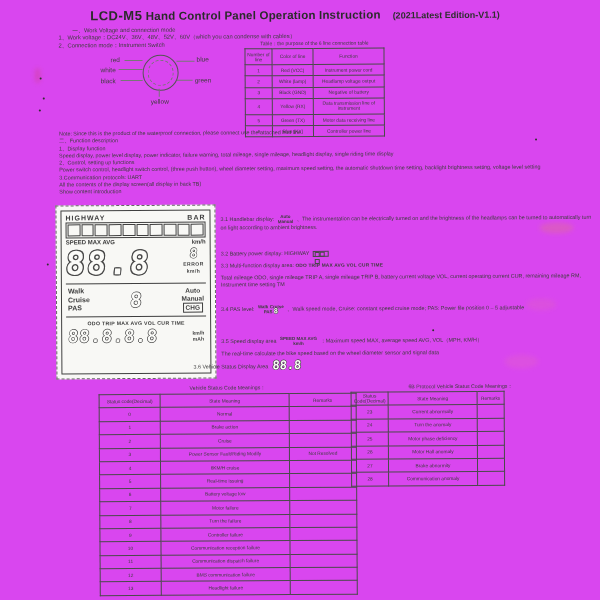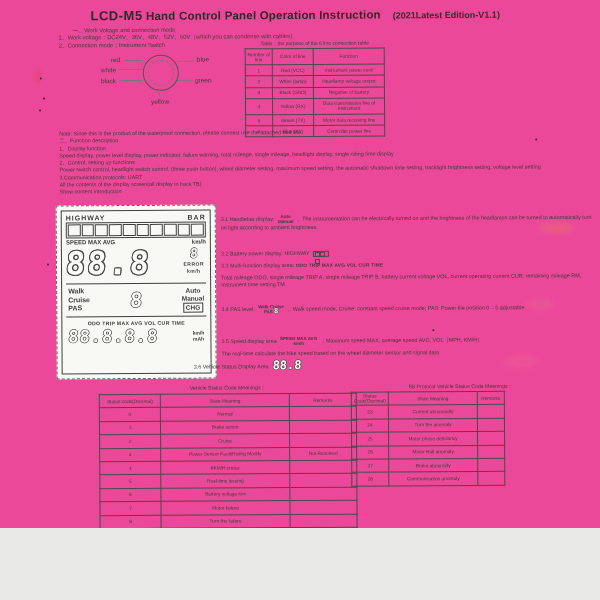--- a/index.html
+++ b/index.html
@@ -1,16 +1,16 @@
 <!DOCTYPE html>
 <html><head>
 <meta charset="utf-8">
 <style>
   html,body{margin:0;padding:0;background:#e9e9e7;}
-  #screen{width:600px;height:528px;position:relative;background:#ec4899;overflow:hidden;
+  #screen{width:600px;height:600px;position:relative;background:#d946ef;overflow:hidden;
           font-family:"Liberation Sans",sans-serif;color:#3d3d3d;}
   #sheet{position:absolute;inset:0;transform:rotate(-0.35deg);}
   
   .hdr{position:absolute;left:92px;top:7px;width:476px;display:flex;align-items:baseline;gap:12px;white-space:nowrap;}
   .title{font-weight:bold;color:#2b2b2b;font-size:11.5px;letter-spacing:.2px;}
   .title .model{font-size:13px;letter-spacing:.5px;}
   .edition{font-weight:bold;font-size:9px;color:#2f2f2f;}
   
   .sec1{position:absolute;left:60px;top:26px;width:300px;font-size:5.8px;line-height:7.4px;}
   .sec1 .ind{padding-left:14px;display:block;}

